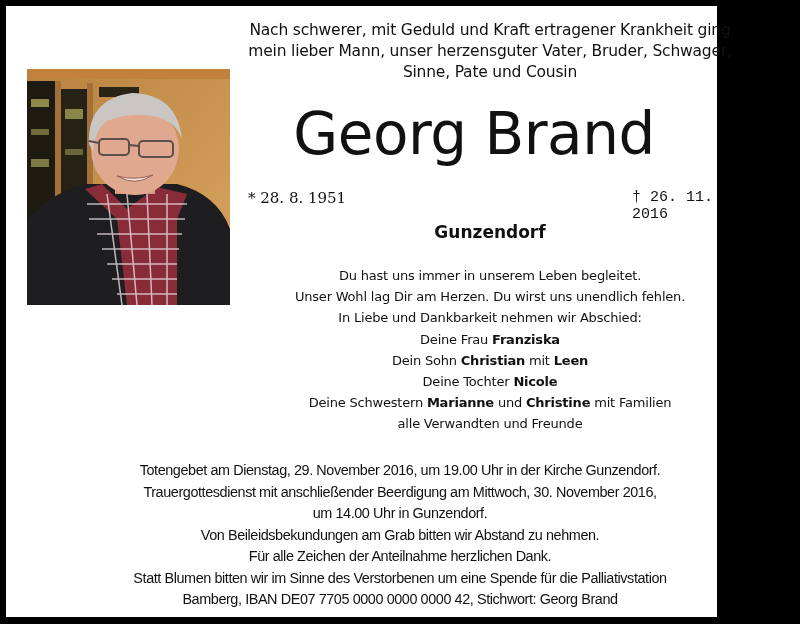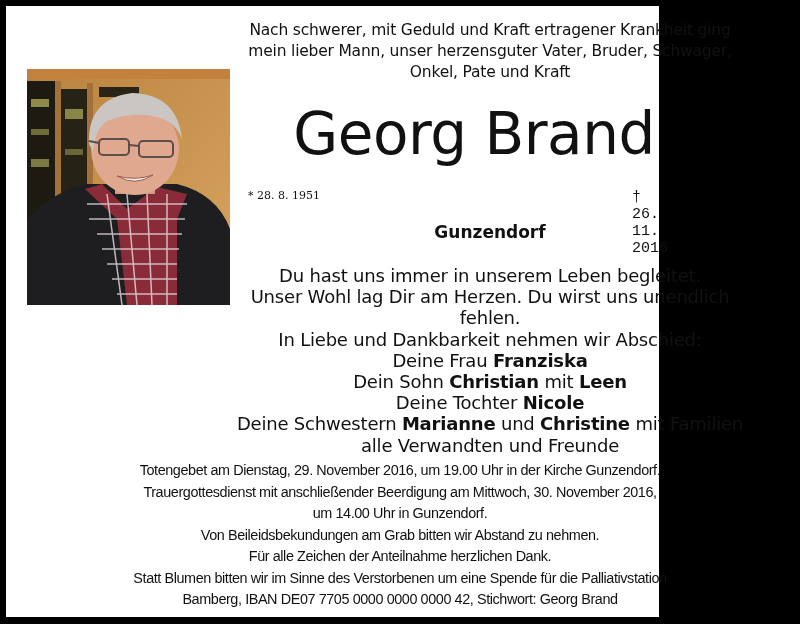--- a/index.html
+++ b/index.html
@@ -2,43 +2,43 @@
 <html><head>
   <meta charset="utf-8">
   <style>
     html, body { margin: 0; padding: 0; }
     body {
       width: 800px; height: 624px; background: #000; overflow: hidden;
       font-family: "DejaVu Sans", "Liberation Sans", sans-serif;
       color: #111;
     }
     .sheet {
-      position: absolute; left: 6px; top: 6px; width: 653px; height: 611px;
+      position: absolute; left: 6px; top: 6px; width: 711px; height: 611px;
       background: #fff;
     }
     .abs { position: absolute; }
     .photo {
       position: absolute; left: 21px; top: 63px; width: 203px; height: 236px;
       overflow: hidden; background: #c98f4a;
     }
     .intro {
       left: 234px; top: 14px; width: 500px; text-align: center;
       font-size: 15.5px; line-height: 21px; letter-spacing: -0.2px;
     }
     .name {
       left: 218px; top: 92px; width: 500px; text-align: center;
       font-family: "DejaVu Sans", sans-serif; font-weight: normal;
       font-size: 58px; line-height: 72px; letter-spacing: -0.5px;
     }
-    .born { left: 242px; top: 183px; font-family: "DejaVu Serif", serif; font-size: 11px; }
+    .born { left: 242px; top: 183px; font-family: "DejaVu Serif", serif; font-size: 15px; }
     .died { left: 626px; top: 183px; font-family: Liberation Mono, monospace; font-size: 15px; }
     .place { left: 234px; top: 216px; width: 500px; text-align: center; font-weight: bold; font-size: 17px; }
     .mourn {
       left: 214px; top: 259px; width: 540px; text-align: center;
-      font-size: 18px; line-height: 21.2px; letter-spacing: -0.2px;
+      font-size: 13px; line-height: 21.2px; letter-spacing: -0.2px;
     }
     .mourn b { font-weight: bold; }
     .footer {
       left: 14px; top: 453px; width: 760px; text-align: center;
       font-family: "Liberation Sans Narrow", "Liberation Sans", sans-serif;
       font-size: 15.5px; line-height: 21.5px; letter-spacing: -0.45px;
       transform: scaleX(0.93); transform-origin: center top;
     }
   </style>
 </head>
@@ -97,21 +97,21 @@
         <line x1="62" y1="72" x2="72" y2="74"></line>
       </g>
 
       <path d="M90 107 Q108 118 126 106 Q108 112 90 107 Z" fill="#f3ece3" stroke="#9b5b50" stroke-width="1"></path>
     </svg>
   </div>
 
   <div class="abs intro">
     <div>Nach schwerer, mit Geduld und Kraft ertragener Krankheit ging</div>
     <div>mein lieber Mann, unser herzensguter Vater, Bruder, Schwager,</div>
-    <div>Onkel, Pate und Kraft</div>
+    <div>Sinne, Pate und Cousin</div>
   </div>
 
   <div class="abs name">Georg Brand</div>
 
   <div class="abs born">* 28. 8. 1951</div>
   <div class="abs died">† 26. 11. 2016</div>
 
   <div class="abs place">Gunzendorf</div>
 
   <div class="abs mourn">

